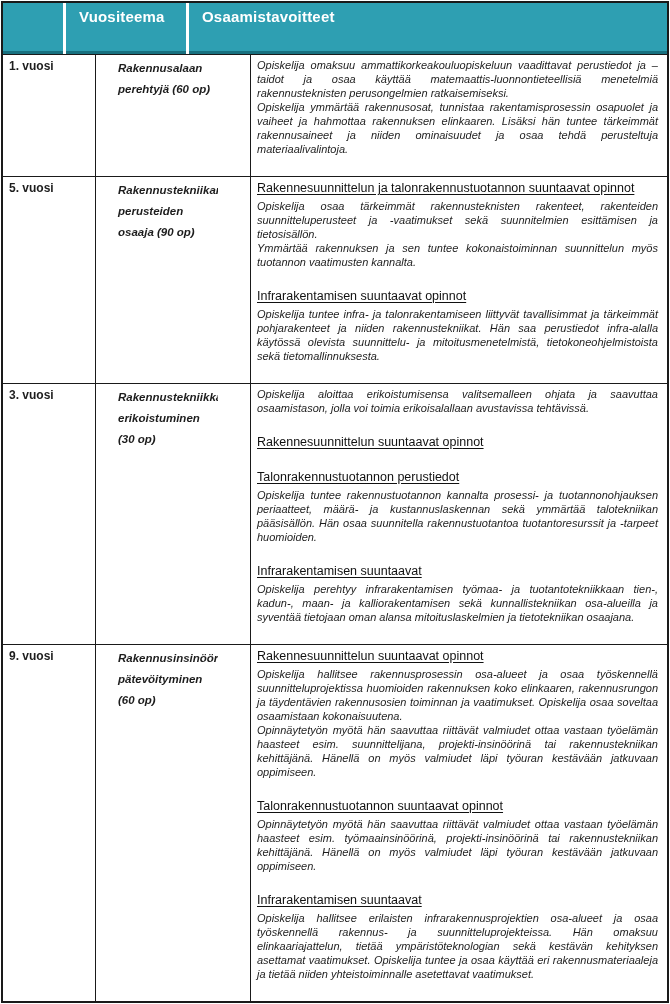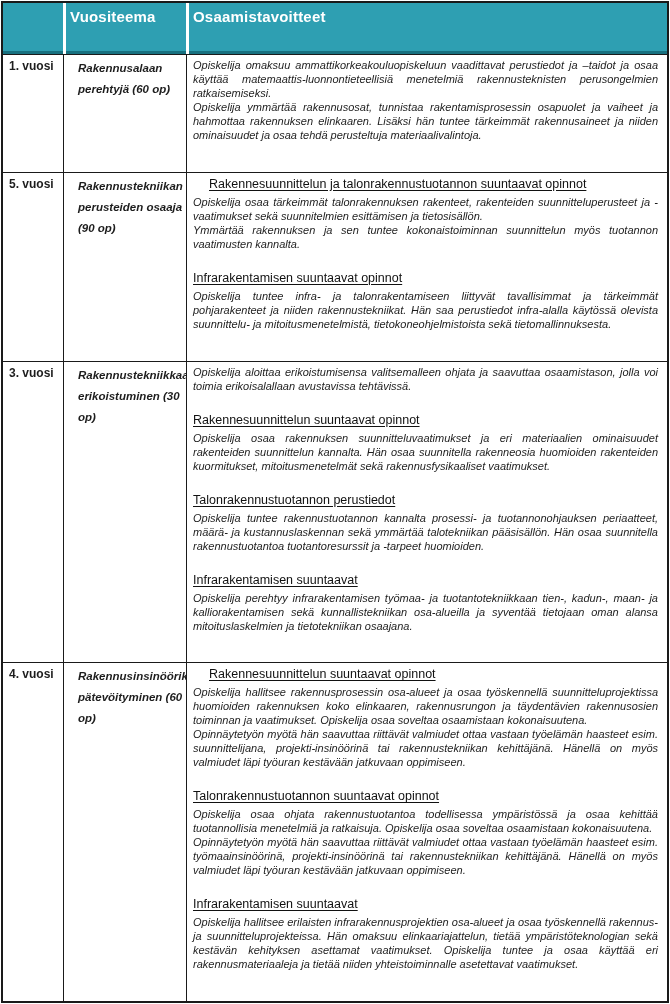--- a/index.html
+++ b/index.html
@@ -22,24 +22,24 @@
     border:2px solid var(--border);
     background:#fff;
     display:flex;flex-direction:column;
     overflow:hidden;
   }
   .row{
     display:grid;
     grid-template-columns:60px 123px 1fr;
     flex:0 0 auto;
   }
-  .row + .row{border-top:1.5px solid var(--border);}
+  .row + .row{border-top:1.5px solid var(--border);gap:32px;}
   .row-body{flex:1 1 auto;}
   .cell{
-    padding:2px 8px 2px 4px;
+    padding:2px 8px 2px 13px;
     overflow:hidden;
   }
   .cell + .cell{border-left:1.5px solid var(--border);}
   
   .row-header{min-height:51px;}
   .row-header .cell{
     background:var(--header-bg);
     box-shadow:inset 0 -3px 0 var(--header-strip);
     border-left:none;
     padding-top:5px;
@@ -56,42 +56,42 @@
     font-weight:bold;
     font-size:12px;
     padding:4px 2px 2px 6px;
     white-space:nowrap;
   }
   .theme-cell{
     font-weight:bold;
     font-style:italic;
     font-size:11.5px;
     line-height:21px;
-    padding:3px 2px 2px 14px;
+    padding:3px 2px 2px 22px;
   }
   .obj-cell{
     padding:3px 9px 3px 6px;
     font-size:11px;
   }
   .obj-para{
     margin:0;
     font-style:italic;
     line-height:14px;
     text-align:justify;
   }
   .obj-heading{
     margin:20px 0 3px 0;
     font-style:normal;
     font-size:12.5px;
     line-height:15px;
     color:#111;
     text-decoration:underline;
     text-underline-offset:2px;
   }
-  .obj-heading.first{margin-top:1px;margin-left:16px;}
+  .obj-heading.first{margin-top:1px;}
 </style>
 </head>
 <body>
 
 <div class="page">
   <div class="table">
 
     <div class="row row-header">
       <div class="cell"></div>
       <div class="cell">
@@ -109,50 +109,48 @@
           <p class="obj-para">Opiskelija omaksuu ammattikorkeakouluopiskeluun vaadittavat perustiedot ja –taidot ja osaa käyttää matemaattis-luonnontieteellisiä menetelmiä rakennusteknisten perusongelmien ratkaisemiseksi.</p>
           <p class="obj-para">Opiskelija ymmärtää rakennusosat, tunnistaa rakentamisprosessin osapuolet ja vaiheet ja hahmottaa rakennuksen elinkaaren. Lisäksi hän tuntee tärkeimmät rakennusaineet ja niiden ominaisuudet ja osaa tehdä perusteltuja materiaalivalintoja.</p>
         </div>
     </div>
 
     <div class="row row-body">
       <div class="cell year-cell">5. vuosi</div>
       <div class="cell theme-cell">Rakennustekniikan perusteiden osaaja (90 op)</div>
       <div class="cell obj-cell">
           <div class="obj-heading first">Rakennesuunnittelun ja talonrakennustuotannon suuntaavat opinnot</div>
-          <p class="obj-para">Opiskelija osaa tärkeimmät talonrakennuksen rakenteet, rakenteiden suunnitteluperusteet ja -vaatimukset sekä suunnitelmien esittämisen ja tietosisällön.</p>
+          <p class="obj-para">Opiskelija osaa tärkeimmät rakennusteknisten rakenteet, rakenteiden suunnitteluperusteet ja -vaatimukset sekä suunnitelmien esittämisen ja tietosisällön.</p>
           <p class="obj-para">Ymmärtää rakennuksen ja sen tuntee kokonaistoiminnan suunnittelun myös tuotannon vaatimusten kannalta.</p>
           <div class="obj-heading">Infrarakentamisen suuntaavat opinnot</div>
           <p class="obj-para">Opiskelija tuntee infra- ja talonrakentamiseen liittyvät tavallisimmat ja tärkeimmät pohjarakenteet ja niiden rakennustekniikat. Hän saa perustiedot infra-alalla käytössä olevista suunnittelu- ja mitoitusmenetelmistä, tietokoneohjelmistoista sekä tietomallinnuksesta.</p>
         </div>
     </div>
 
     <div class="row row-body">
       <div class="cell year-cell">3. vuosi</div>
       <div class="cell theme-cell">Rakennustekniikkaan erikoistuminen (30 op)</div>
       <div class="cell obj-cell">
           <p class="obj-para">Opiskelija aloittaa erikoistumisensa valitsemalleen ohjata ja saavuttaa osaamistason, jolla voi toimia erikoisalallaan avustavissa tehtävissä.</p>
           <div class="obj-heading">Rakennesuunnittelun suuntaavat opinnot</div>
-          <p class="obj-para">Opiskelija osaa rakennuksen suunnitteluvaatimukset ja eri materiaalien ominaisuudet rakenteiden suunnittelun kannalta. Hän osaa suunnitella rakenneosia huomioiden rakenteiden kuormitukset, mitoitusmenetelmät sekä rakennusfysikaaliset vaatimukset.</p>
           <div class="obj-heading">Talonrakennustuotannon perustiedot</div>
           <p class="obj-para">Opiskelija tuntee rakennustuotannon kannalta prosessi- ja tuotannonohjauksen periaatteet, määrä- ja kustannuslaskennan sekä ymmärtää talotekniikan pääsisällön. Hän osaa suunnitella rakennustuotantoa tuotantoresurssit ja -tarpeet huomioiden.</p>
           <div class="obj-heading">Infrarakentamisen suuntaavat</div>
           <p class="obj-para">Opiskelija perehtyy infrarakentamisen työmaa- ja tuotantotekniikkaan tien-, kadun-, maan- ja kalliorakentamisen sekä kunnallistekniikan osa-alueilla ja syventää tietojaan oman alansa mitoituslaskelmien ja tietotekniikan osaajana.</p>
         </div>
     </div>
 
     <div class="row row-body">
-      <div class="cell year-cell">4. vuosi</div>
+      <div class="cell year-cell">9. vuosi</div>
       <div class="cell theme-cell">Rakennusinsinööriksi pätevöityminen (60 op)</div>
       <div class="cell obj-cell">
           <div class="obj-heading first">Rakennesuunnittelun suuntaavat opinnot</div>
           <p class="obj-para">Opiskelija hallitsee rakennusprosessin osa-alueet ja osaa työskennellä suunnitteluprojektissa huomioiden rakennuksen koko elinkaaren, rakennusrungon ja täydentävien rakennusosien toiminnan ja vaatimukset. Opiskelija osaa soveltaa osaamistaan kokonaisuutena.</p>
           <p class="obj-para">Opinnäytetyön myötä hän saavuttaa riittävät valmiudet ottaa vastaan työelämän haasteet esim. suunnittelijana, projekti-insinöörinä tai rakennustekniikan kehittäjänä. Hänellä on myös valmiudet läpi työuran kestävään jatkuvaan oppimiseen.</p>
           <div class="obj-heading">Talonrakennustuotannon suuntaavat opinnot</div>
-          <p class="obj-para">Opiskelija osaa ohjata rakennustuotantoa todellisessa ympäristössä ja osaa kehittää tuotannollisia menetelmiä ja ratkaisuja. Opiskelija osaa soveltaa osaamistaan kokonaisuutena.</p>
           <p class="obj-para">Opinnäytetyön myötä hän saavuttaa riittävät valmiudet ottaa vastaan työelämän haasteet esim. työmaainsinöörinä, projekti-insinöörinä tai rakennustekniikan kehittäjänä. Hänellä on myös valmiudet läpi työuran kestävään jatkuvaan oppimiseen.</p>
           <div class="obj-heading">Infrarakentamisen suuntaavat</div>
           <p class="obj-para">Opiskelija hallitsee erilaisten infrarakennusprojektien osa-alueet ja osaa työskennellä rakennus- ja suunnitteluprojekteissa. Hän omaksuu elinkaariajattelun, tietää ympäristöteknologian sekä kestävän kehityksen asettamat vaatimukset. Opiskelija tuntee ja osaa käyttää eri rakennusmateriaaleja ja tietää niiden yhteistoiminnalle asetettavat vaatimukset.</p>
         </div>
     </div>
 
   </div>
 </div>
 
 </body></html>

